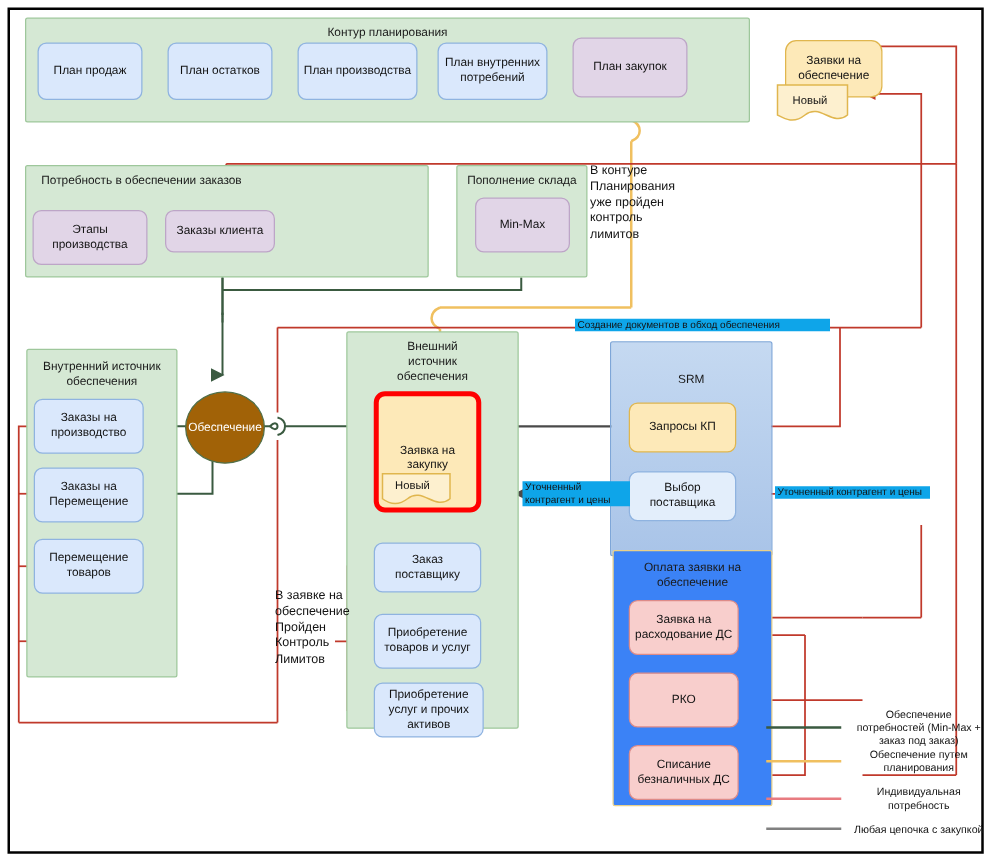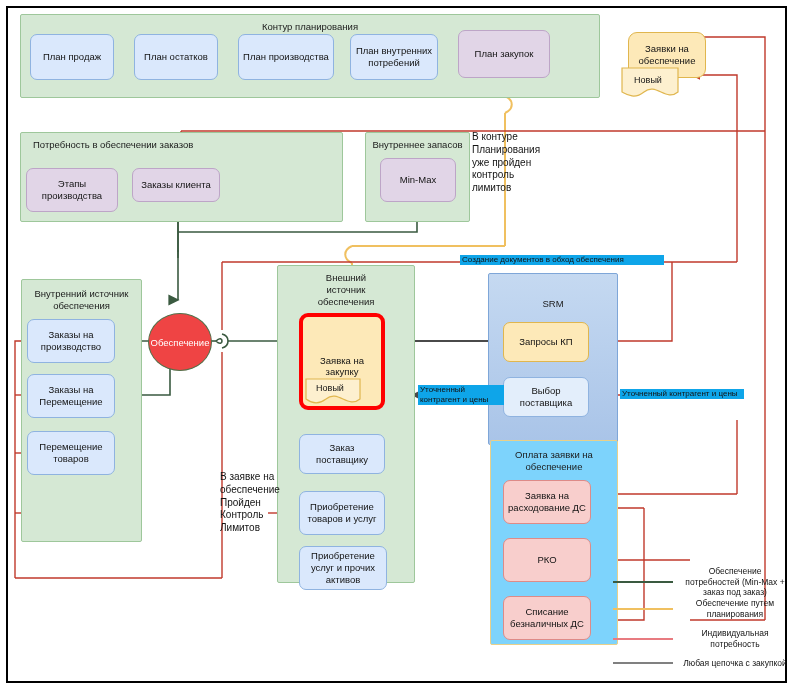--- a/index.html
+++ b/index.html
@@ -4,32 +4,32 @@
 <style>
   html,body{margin:0;padding:0;background:#ffffff;}
   body{font-family:"Liberation Sans",sans-serif;}
   #canvas{position:relative;width:795px;height:691px;background:#ffffff;overflow:hidden;}
   #frame{position:absolute;left:6px;top:6px;width:781px;height:677px;border:2px solid #000;box-sizing:border-box;}
   svg#wires{position:absolute;left:0;top:0;width:795px;height:691px;pointer-events:none;}
 
   .grp{position:absolute;box-sizing:border-box;border-radius:2px;}
   .grp-green{background:#d5e8d4;border:1px solid #9ec79b;}
   .grp-blue{background:linear-gradient(180deg,#c5d9f1 0%,#a9c4e8 100%);border:1px solid #7ea6d8;}
-  .grp-yellow{background:#7dd3fc;border:1px solid #e8d08a;}
+  .grp-yellow{background:#3b82f6;border:1px solid #e8d08a;}
   .grp-title{position:absolute;left:0;right:0;text-align:center;font-size:9.5px;color:#1a1a1a;line-height:1.25;}
 
   .node{position:absolute;box-sizing:border-box;border-radius:7px;display:flex;align-items:center;
         justify-content:center;text-align:center;font-size:9.5px;color:#131313;line-height:1.25;padding:2px 3px;}
   .n-blue{background:#dae8fc;border:1px solid #8fb3e0;}
   .n-blue-lite{background:#e3eefb;border:1px solid #8fb3e0;}
   .n-purple{background:#e1d5e7;border:1px solid #bda5c7;}
   .n-yellow{background:#fde9b8;border:1px solid #e0b64e;}
   .n-pink{background:#f8cecc;border:1px solid #dd8b88;}
 
-  .circle{position:absolute;border-radius:50%;background:#ef4444;border:1px solid #52704a;
+  .circle{position:absolute;border-radius:50%;background:#a16207;border:1px solid #52704a;
           display:flex;align-items:center;justify-content:center;color:#fff;font-size:9.5px;}
 
   .hl-box{position:absolute;box-sizing:border-box;background:#fde9b8;border:4px solid #ff0000;border-radius:9px;}
   .hl-label{position:absolute;left:0;right:0;text-align:center;font-size:9.5px;color:#131313;}
 
   .flag{position:absolute;width:60px;height:34px;}
   .flag .ftxt{position:absolute;left:0;top:9px;width:56px;text-align:center;font-size:9px;color:#131313;}
 
   .note{position:absolute;font-size:10px;color:#131313;line-height:1.28;}
   .edge-lbl{position:absolute;text-align:left;font-size:8px;color:#131313;line-height:1.25;background:#0ea5e9;padding:0 2px;}
@@ -157,21 +157,21 @@
     <div class="ftxt">Новый</div>
   </div>
 
   <div class="grp grp-green" style="left:20px;top:132px;width:323px;height:90px;">
     <div class="grp-title" style="top:6px;text-align:left;padding-left:12px;">Потребность в обеспечении заказов</div>
   </div>
   <div class="node n-purple" style="left:26px;top:168px;width:92px;height:44px;">Этапы производства</div>
   <div class="node n-purple" style="left:132px;top:168px;width:88px;height:34px;">Заказы клиента</div>
 
   <div class="grp grp-green" style="left:365px;top:132px;width:105px;height:90px;">
-    <div class="grp-title" style="top:6px;">Внутреннее запасов</div>
+    <div class="grp-title" style="top:6px;">Пополнение склада</div>
   </div>
   <div class="node n-purple" style="left:380px;top:158px;width:76px;height:44px;">Min-Max</div>
 
   <div class="note" style="left:472px;top:131px;width:72px;">В контуре Планирования уже пройден контроль лимитов</div>
   <div class="edge-lbl" style="left:460px;top:255px;width:200px;">Создание документов в обход обеспечения</div>
 
   <div class="grp grp-green" style="left:21px;top:279px;width:121px;height:263px;">
     <div class="grp-title" style="top:8px;padding:0 6px;">Внутренний источник обеспечения</div>
   </div>
   <div class="node n-blue" style="left:27px;top:319px;width:88px;height:44px;">Заказы на производство</div>

